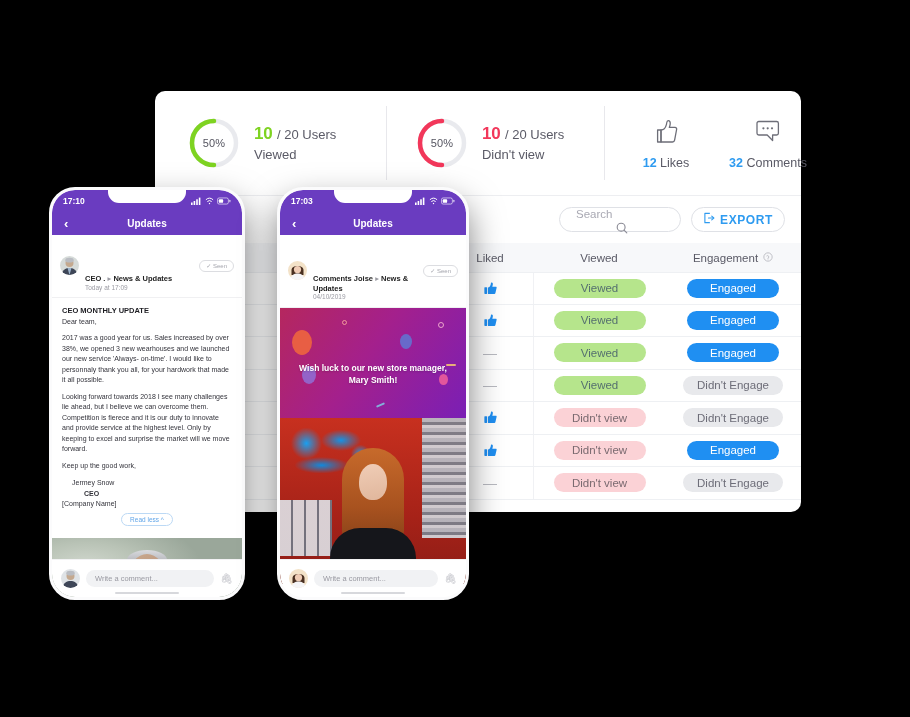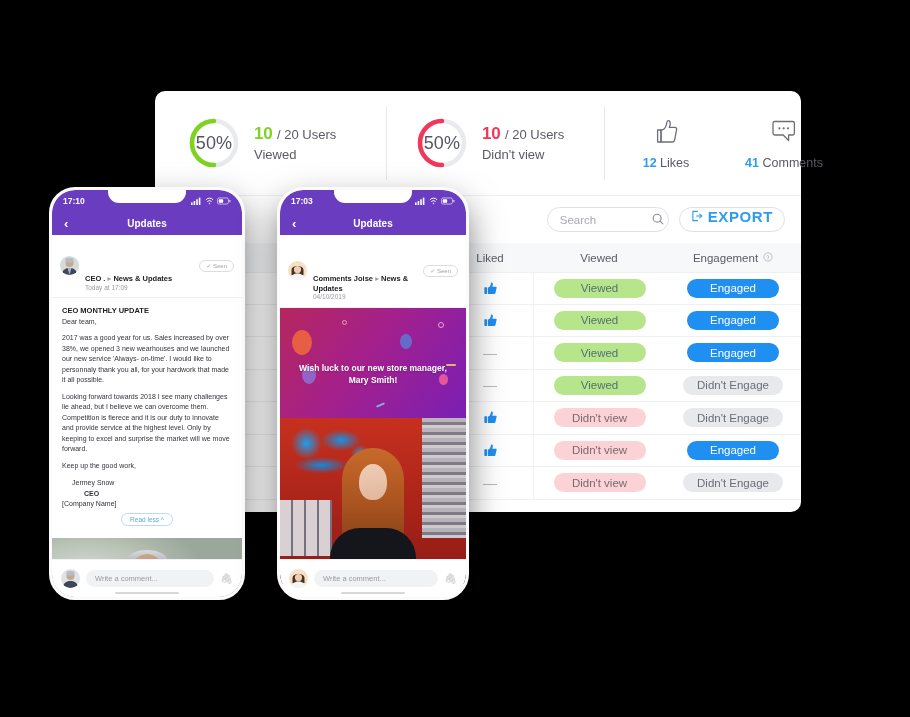--- a/index.html
+++ b/index.html
@@ -28,56 +28,56 @@
   .stat { display: flex; align-items: center; height: 74px; }
   .stat.s1 { width: 232px; padding-left: 32px; }
   .stat.s2 { width: 218px; padding-left: 28px; }
   .stat.s3 { width: 196px; padding-left: 22px; }
   .divider { width: 1px; height: 74px; background: #e8e8ec; }
 
   .donut { position: relative; width: 54px; height: 54px; flex: 0 0 54px; }
   .donut svg { display: block; width: 54px; height: 54px; }
   .donut .pct {
     position: absolute; inset: 0; display: flex; align-items: center; justify-content: center;
-    font-size: 18px; color: #555560; letter-spacing: .2px;
+    font-size: 11px; color: #555560; letter-spacing: .2px;
   }
   .stat-text { margin-left: 13px; line-height: 1.32; }
   .stat-line1 { white-space: nowrap; }
   .big { font-size: 17px; font-weight: bold; letter-spacing: -.2px; }
   .big.green { color: #7ed321; }
   .big.red { color: #f2375a; }
   .slash { font-size: 13px; color: #5a5a66; }
   .stat-line2 { font-size: 13px; color: #5a5a66; }
 
-  .engage-group { display: flex; align-items: flex-start; gap: 40px; }
+  .engage-group { display: flex; align-items: flex-start; gap: 24px; }
   .eg-item { display: flex; flex-direction: column; align-items: center; width: 78px; }
   .eg-icon { height: 30px; display: flex; align-items: center; justify-content: center; }
   .eg-label { margin-top: 9px; font-size: 12.5px; color: #5a5a66; white-space: nowrap; }
   .eg-num { color: #2e9bf0; font-weight: bold; }
 
   
   .toolbar {
     position: absolute; left: 0; top: 104px; width: 646px; height: 48px;
     border-top: 1px solid #edeef1;
     display: flex; align-items: center; justify-content: flex-end;
     padding-right: 16px; gap: 10px;
   }
   .search-box {
     width: 122px; height: 25px; border: 1px solid #dfe1e6; border-radius: 13px;
-    display: flex; align-items: center; padding: 0 8px 0 12px; background: #fff;
+    display: flex; align-items: center; padding: 0 8px 0 12px; background: #fff; flex-direction: column;
   }
   .search-box input {
     border: none; outline: none; font-size: 11.5px; color: #8a8a95;
     width: 92px; background: transparent; font-family: "Liberation Sans", sans-serif;
   }
   .search-box input::placeholder { color: #a9a9b3; }
   .export-btn {
     height: 25px; border: 1px solid #dfe1e6; border-radius: 13px; background: #fff;
-    display: flex; gap: 5px; padding: 0 11px;
-    font-size: 15px; font-weight: bold; color: #2e9bf0; letter-spacing: .6px;
+    display: flex; align-items: center; gap: 5px; padding: 0 11px;
+    font-size: 12px; font-weight: bold; color: #2e9bf0; letter-spacing: .6px;
     cursor: pointer;
   }
 
   
   .table { position: absolute; left: 0; top: 152px; width: 646px; }
   .thead {
     height: 29px; background: #f7f8fa; display: flex; align-items: center;
     font-size: 11.5px; color: #5a5a66;
   }
   .trow {
@@ -326,21 +326,21 @@
 
           <div class="eg-item">
             <div class="eg-icon">
               <svg width="26" height="24" viewBox="0 0 26 24" fill="none" stroke="#6d6e78" stroke-width="1.3">
                 <path d="M2 3.2 C2 2.2 2.8 1.5 3.8 1.5 L21.6 1.5 C22.6 1.5 23.4 2.2 23.4 3.2 L23.4 13.2 C23.4 14.2 22.6 15 21.6 15 L17.6 15 L17.6 20.5 L12.2 15 L3.8 15 C2.8 15 2 14.2 2 13.2 Z" stroke-linejoin="round"></path>
                 <circle cx="8.4" cy="8.3" r="1.1" fill="#6d6e78" stroke="none"></circle>
                 <circle cx="12.7" cy="8.3" r="1.1" fill="#6d6e78" stroke="none"></circle>
                 <circle cx="17" cy="8.3" r="1.1" fill="#6d6e78" stroke="none"></circle>
               </svg>
             </div>
-            <div class="eg-label"><span class="eg-num">41</span><span> Comments</span></div>
+            <div class="eg-label"><span class="eg-num">32</span><span> Comments</span></div>
           </div>
 
         </div>
       </div>
     </div>
 
     <div class="toolbar">
       <div class="search-box">
         <input type="text" placeholder="Search" style="">
         <span>

